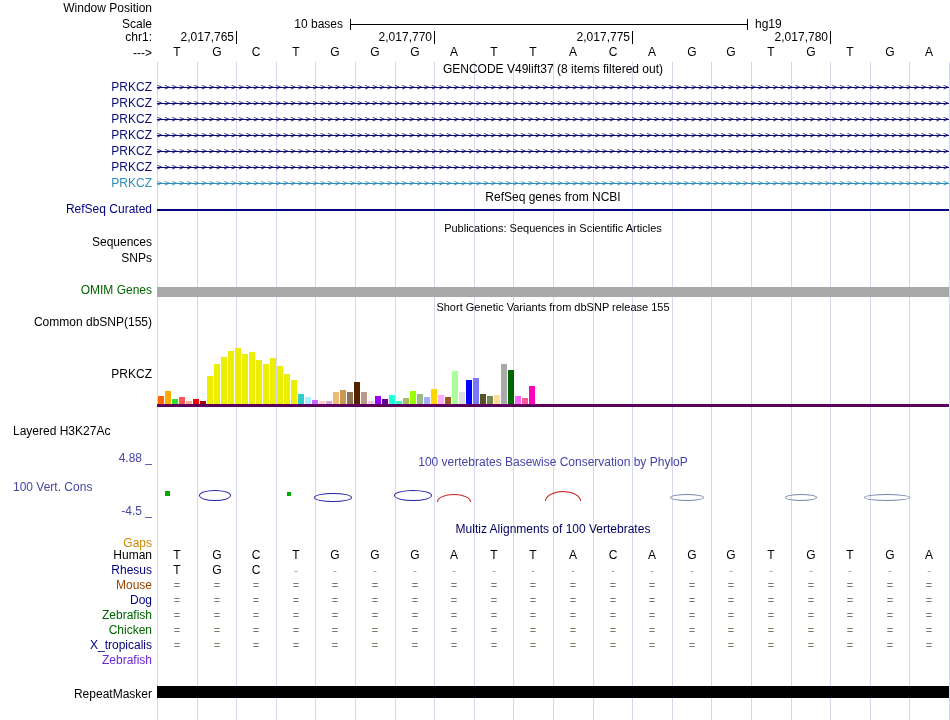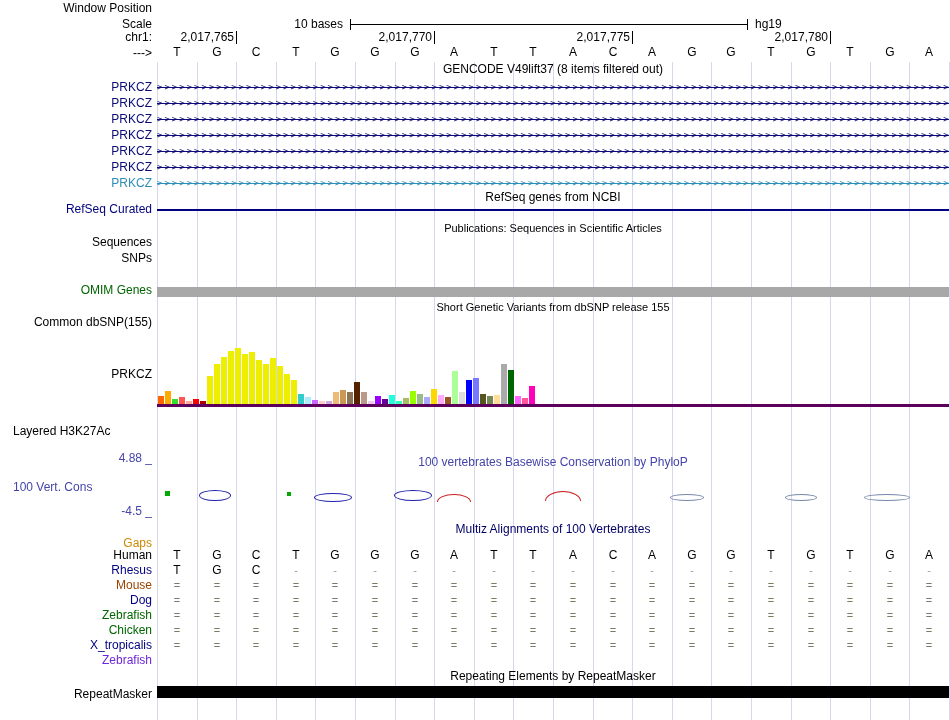--- a/index.html
+++ b/index.html
@@ -137,21 +137,20 @@
   <div class="lbl lbl-left" style="top:425px">Layered H3K27Ac</div>
 
   <div class="lbl" id="phylop-max" style="top: 452px; color: rgb(68, 68, 170);">4.88 _</div>
   <div class="ctitle" id="phylop-title" style="top: 456px; color: rgb(68, 68, 170);">100 vertebrates Basewise Conservation by PhyloP</div>
   <div class="lbl lbl-left" id="phylop-label" style="top: 481px; color: rgb(68, 68, 170);">100 Vert. Cons</div>
   <div class="lbl" id="phylop-min" style="top: 505px; color: rgb(68, 68, 170);">-4.5 _</div>
 
   <div class="ctitle" id="multiz-title" style="top: 523px; color: rgb(0, 0, 102);">Multiz Alignments of 100 Vertebrates</div>
   <div class="lbl" id="gaps-label" style="top: 537px; color: rgb(204, 136, 0);">Gaps</div>
 
-  <div class="ctitle" style="top:670px">Repeating Elements by RepeatMasker</div>
   <div class="lbl" style="top:688px">RepeatMasker</div>
   <div class="hline" id="rmsk-bar" style="top: 686px; left: 157px; width: 792px; height: 12px; background: rgb(0, 0, 0);"></div>
 <div class="coord" style="top: 31px; left: 146px;">2,017,765</div>
     <div class="tick" style="top: 31px; left: 236px; height: 13px;"></div>
     <div class="coord" style="top: 31px; left: 344px;">2,017,770</div>
     <div class="tick" style="top: 31px; left: 434px; height: 13px;"></div>
     <div class="coord" style="top: 31px; left: 542px;">2,017,775</div>
     <div class="tick" style="top: 31px; left: 632px; height: 13px;"></div>
     <div class="coord" style="top: 31px; left: 740px;">2,017,780</div>
     <div class="tick" style="top: 31px; left: 830px; height: 13px;"></div>

